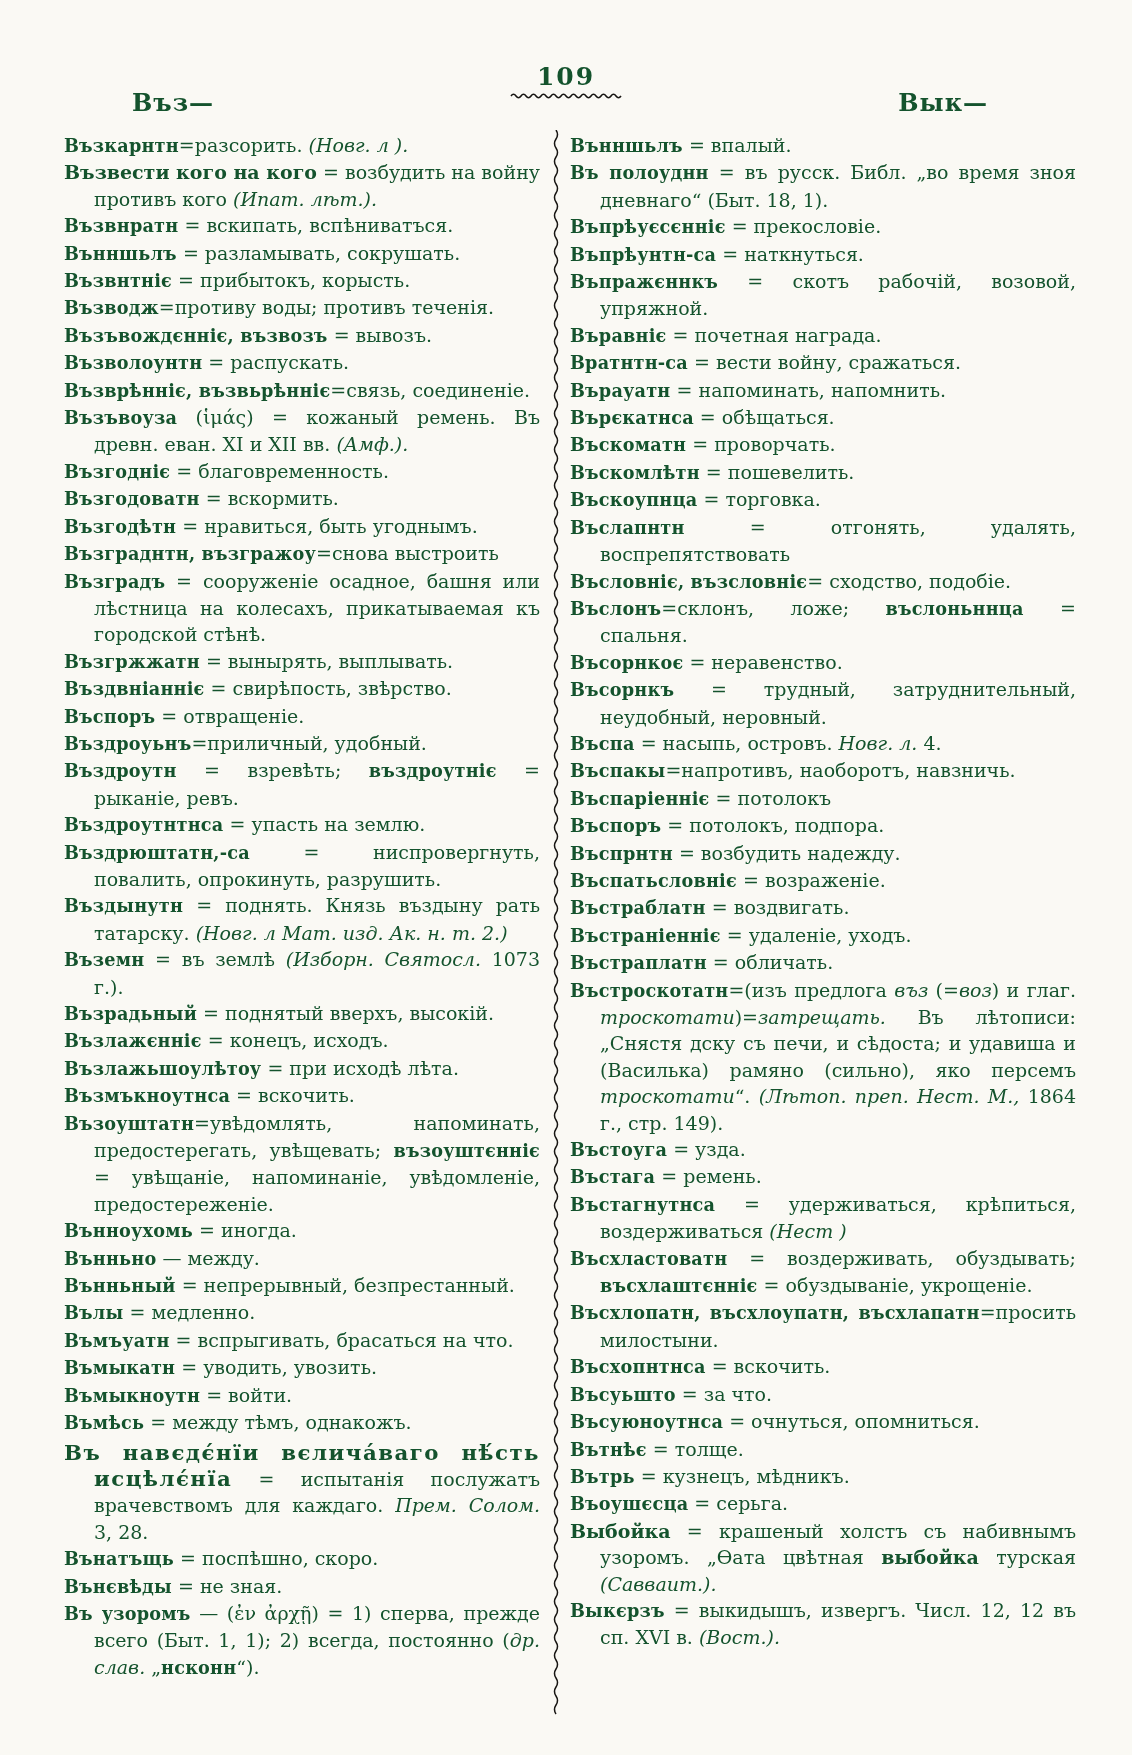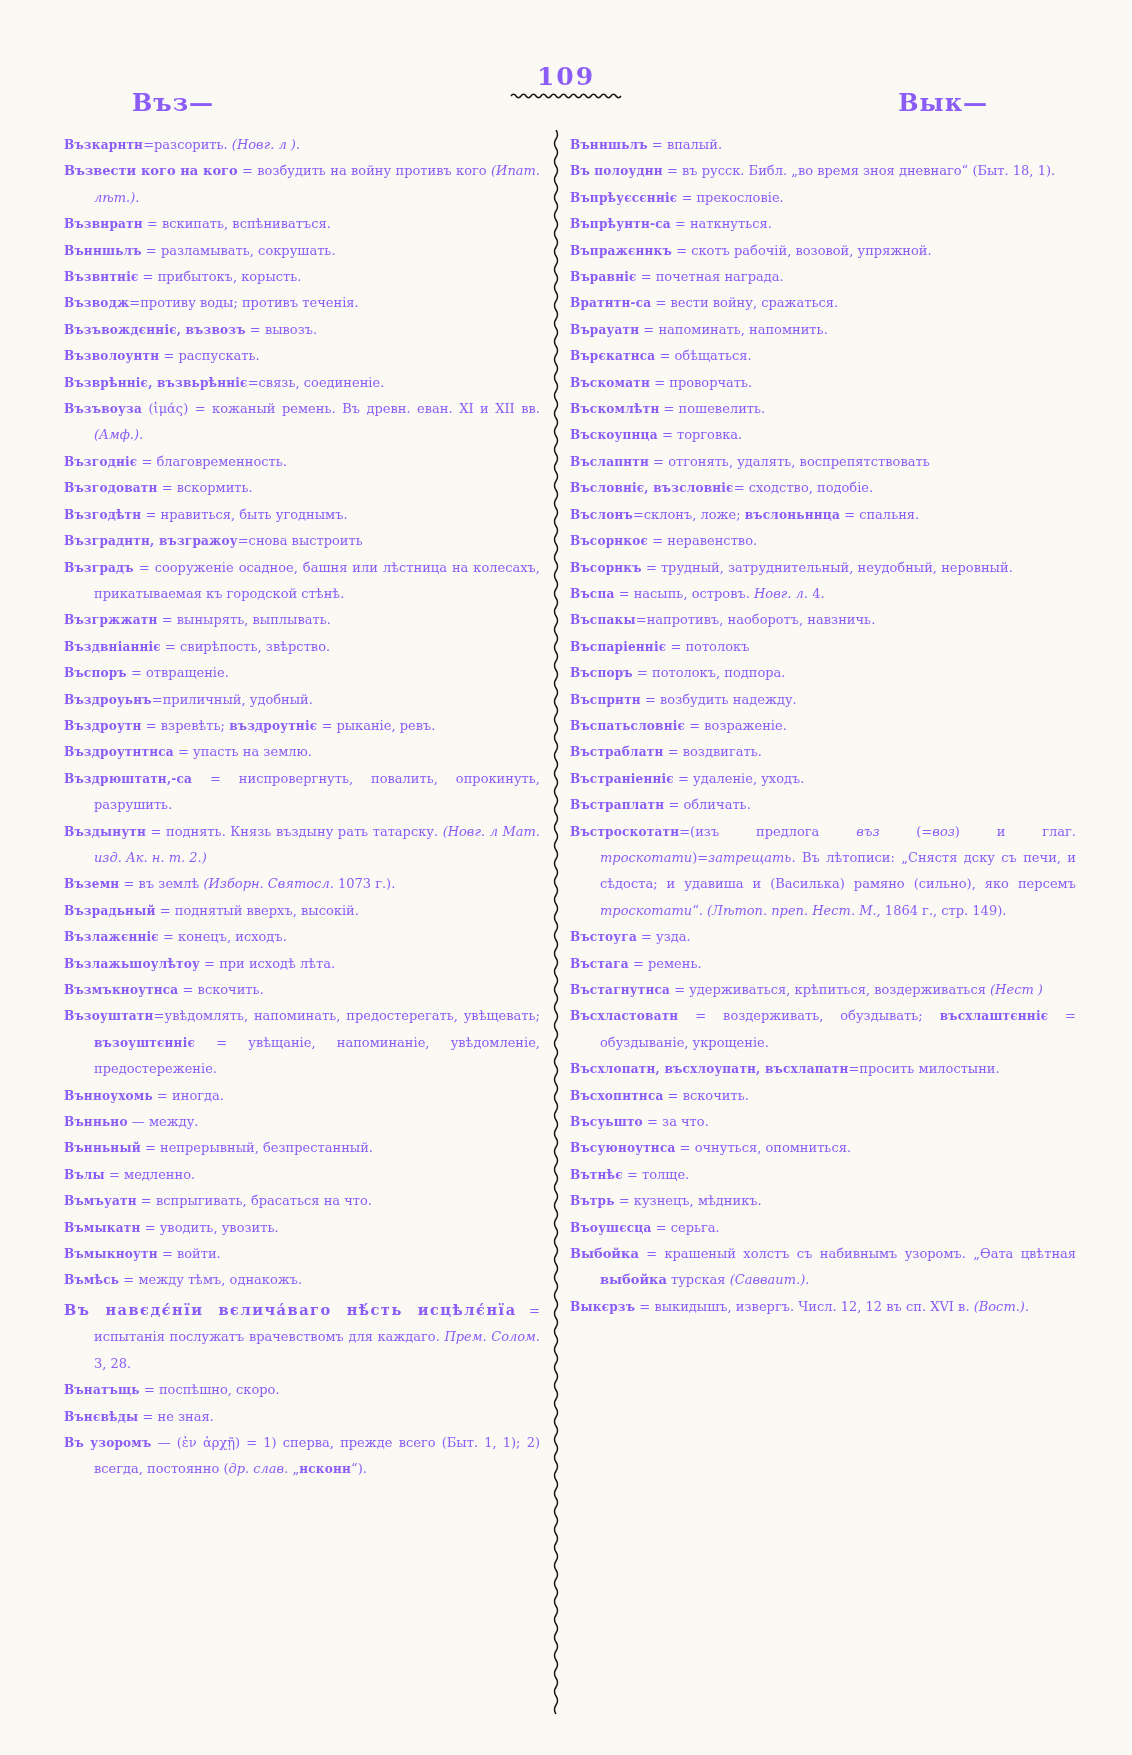--- a/index.html
+++ b/index.html
@@ -2,21 +2,21 @@
 <html><head>
 <meta charset="utf-8">
 <style>
   html,body{margin:0;padding:0;}
   body{background:#e8e6e0;}
   .page{
     position:relative;
     width:1132px;height:1755px;
     margin:0 auto;
     background:#faf9f4;
-    color:#8b5cf6;
+    color:#14532d;
     font-family:"DejaVu Serif", serif;
     overflow:hidden;
     box-sizing:border-box;
   }
   .pageno-wrap{
     position:absolute;top:62px;left:0;width:100%;
     text-align:center;
   }
   .pageno{
     font-size:25px;font-weight:bold;letter-spacing:2px;
@@ -30,21 +30,21 @@
   .col-left{width:476px;}
   .col-right{flex:1;}
   .divider{width:30px;position:relative;flex:0 0 30px;}
   .divider svg{position:absolute;top:42px;left:12px;}
   .col-header{
     font-weight:bold;font-size:24px;letter-spacing:1px;
     margin-bottom:14px;height:30px;
   }
   .col-header.left{margin-left:68px;}
   .col-header.right{text-align:right;margin-right:88px;}
-  .entries{font-size:13px;line-height:26.4px;}
+  .entries{font-size:19px;line-height:26.4px;}
   .entry{
     margin:0;text-align:justify;
     padding-left:30px;text-indent:-30px;
   }
   .entry.big{margin-top:3px;}
   .seg-h,.seg-b{font-weight:bold;font-size:0.93em;letter-spacing:0.2px;}
   .seg-hr{font-weight:bold;}
   .seg-H{font-weight:bold;font-size:1.12em;letter-spacing:1.5px;}
   .seg-d{}
   .seg-i{font-style:italic;}

